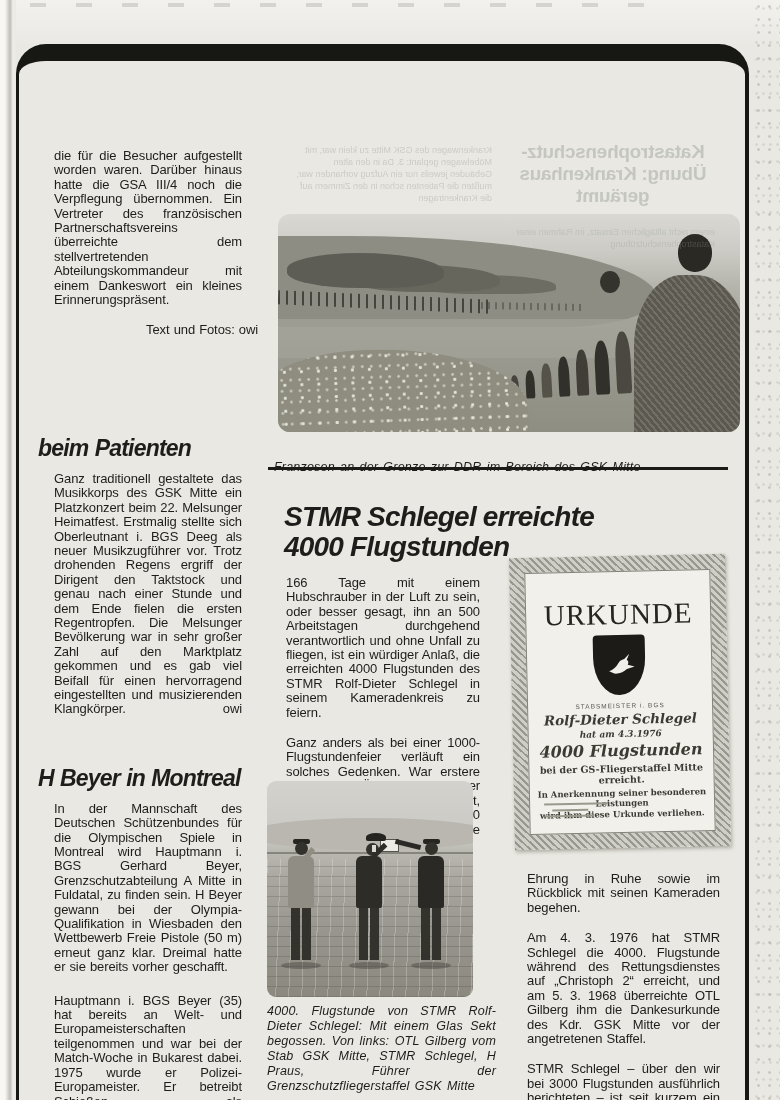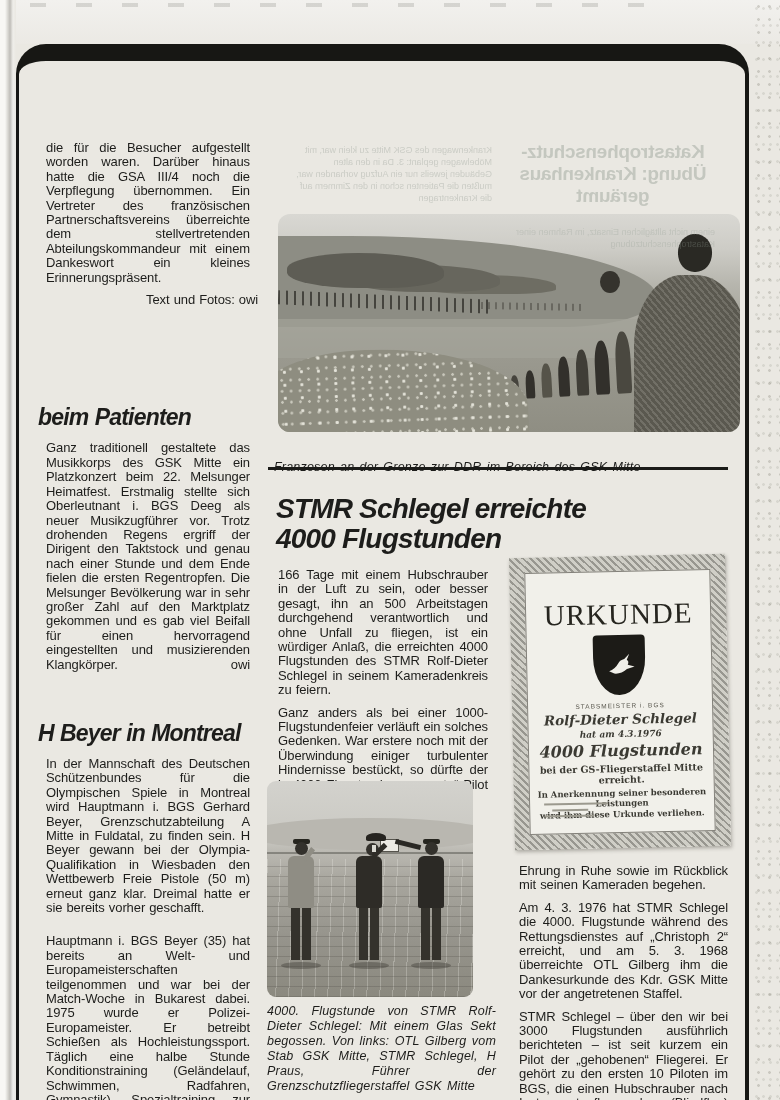--- a/index.html
+++ b/index.html
@@ -18,27 +18,27 @@
     background:linear-gradient(90deg,#f8f7f4 0 5px,#d7d5d0 8px,#bfbdb8 10px,#efeeea 13px,#eae8e2 16px);}
   .margin-noise{position:absolute;left:753px;top:0;width:27px;height:1100px;
     background-image:radial-gradient(circle 1px,rgba(120,118,105,.28) 1px,transparent 1.7px),
                      radial-gradient(circle 1px,rgba(120,118,105,.16) 1px,transparent 1.7px);
     background-size:11px 13px,7px 17px;}
   .frame{position:absolute;left:16px;top:44px;width:733px;height:1056px;box-sizing:border-box;
     border-top:17px solid #171714;border-left:3px solid #171714;border-right:4px solid #171714;
     border-radius:30px 30px 0 0;}
   
   .body-txt{font-size:13px;line-height:14.4px;text-align:justify;letter-spacing:-.1px;word-spacing:.6px;}
-  .body-txt p{margin:8px;}
+  .body-txt p{margin:16px;}
   .credit-line{font-size:13px;line-height:14.4px;text-align:right;}
   .credit{float:right;padding-left:10px;}
   .h-small{font-family:"Liberation Sans",sans-serif;font-style:italic;font-weight:700;
     font-size:23px;line-height:25px;letter-spacing:-.8px;margin:0;}
   .h-big{font-family:"Liberation Sans",sans-serif;font-style:italic;font-weight:700;
-    font-size:28px;line-height:30px;letter-spacing:-.8px;margin:8px;}
+    font-size:28px;line-height:30px;letter-spacing:-.8px;margin:16px;}
   .cap{font-style:italic;font-size:12.5px;line-height:15px;letter-spacing:.2px;word-spacing:1.5px;text-align:justify;}
   .col1{position:absolute;left:38px;top:133px;width:220px;}
   .col1 .h1{margin-top:73px;}
   .col1 .p2{margin-top:11px;}
   .col1 .h2{margin-top:49px;}
   .col1 .p3{margin-top:11px;}
   .col1 .p4{margin-top:19px;}
   .cap1{position:absolute;left:274px;top:460px;width:458px;}
   .rule{position:absolute;left:268px;top:467px;width:460px;height:3px;background:#1b1b18;}
   .head3{position:absolute;left:268px;top:486px;width:470px;}

